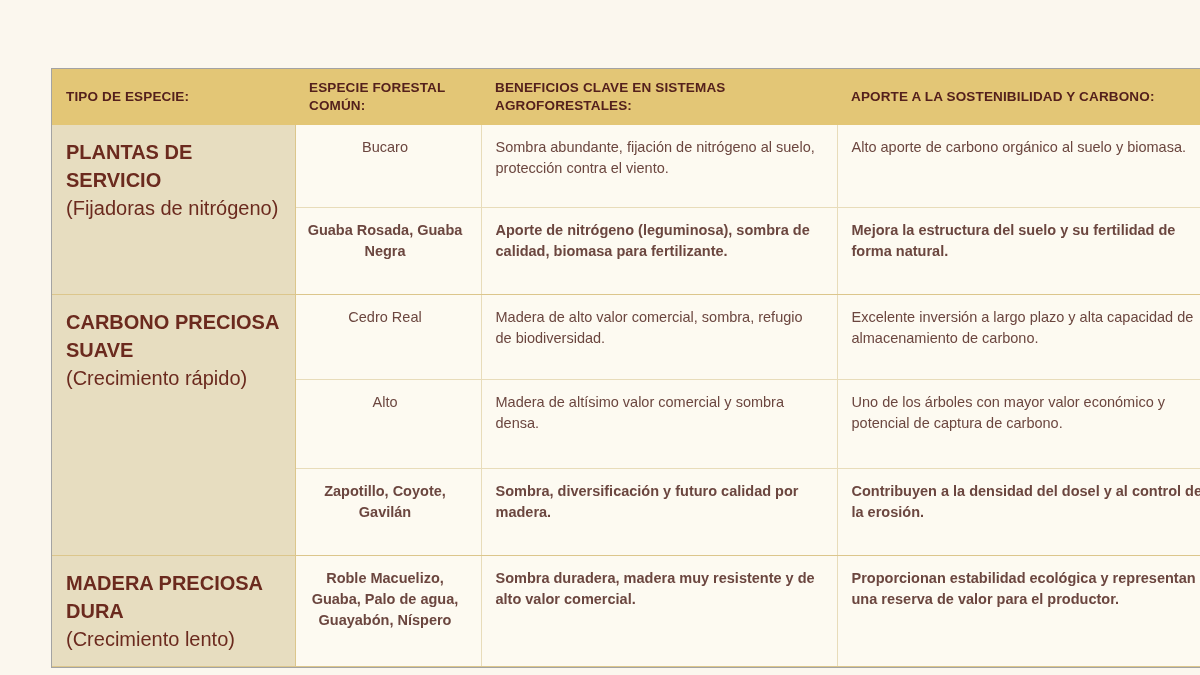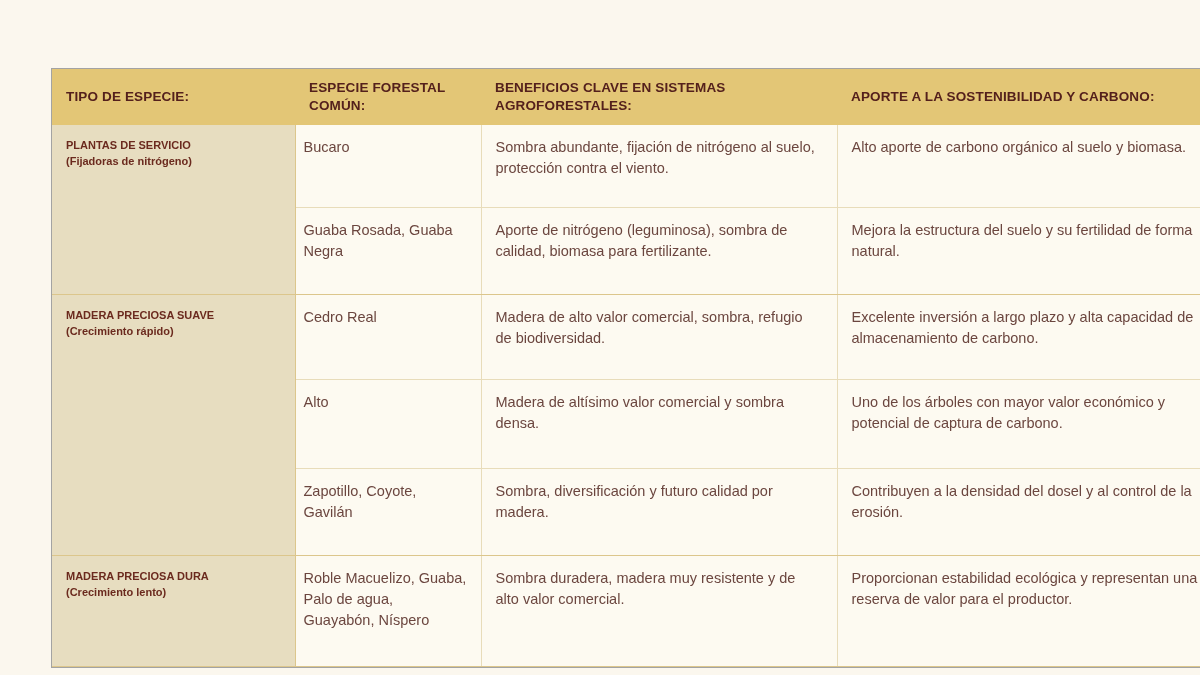--- a/index.html
+++ b/index.html
@@ -56,54 +56,55 @@
   }
   thead th.h-col4 {
     vertical-align: middle;
   }
 
   
   td.group-cell {
     background: #e7ddc0;
     color: #6b2a1e;
     font-weight: bold;
-    font-size: 11px;
+    font-size: 20px;
     line-height: 1.4;
     vertical-align: top;
     padding: 13px 14px 10px 14px;
     border-right: 1px solid #dcc68c;
     border-bottom: 1px solid #dcc68c;
   }
   td.group-cell .g-sub {
     display: block;
-    font-weight: bold;
+    font-weight: normal;
   }
 
   
   td.data-cell {
     background: #fdfaf1;
     color: #6b463f;
     font-size: 14.5px;
     line-height: 1.42;
     vertical-align: top;
     padding: 12px 14px 12px 14px;
     border-right: 1px solid #e8dcba;
     border-bottom: 1px solid #e8dcba;
   }
   td.data-cell.last-col {
     border-right: 1px solid #e8dcba;
   }
   tr.group-end td.data-cell {
     border-bottom: 1px solid #dcc68c;
+    font-weight: bold;
   }
   tr:last-child td.data-cell {
     border-bottom: 1px solid #dcc68c;
   }
 
-  td.species-cell { padding-left: 8px; }
+  td.species-cell { padding-left: 8px; text-align: center; }
   td.benefit-cell { }
   td.carbon-cell  { }
 
   
   tr.r-h-1 td { height: 58px; }
   tr.r-h-2 td { height: 62px; }
   tr.r-h-3 td { height: 60px; }
   tr.r-h-4 td { height: 64px; }
   tr.r-h-5 td { height: 62px; }
   tr.r-h-6 td { height: 86px; }
@@ -147,21 +148,21 @@
           <td class="data-cell carbon-cell last-col">Alto aporte de carbono orgánico al suelo y biomasa.</td>
         </tr>
         <tr class="r-h-2 group-end">
           <td class="data-cell species-cell">Guaba Rosada, Guaba Negra</td>
           <td class="data-cell benefit-cell">Aporte de nitrógeno (leguminosa), sombra de calidad, biomasa para fertilizante.</td>
           <td class="data-cell carbon-cell last-col">Mejora la estructura del suelo y su fertilidad de forma natural.</td>
         </tr>
 
         <tr class="r-h-3">
           <td class="group-cell" rowspan="3">
-            <span class="g-title">MADERA PRECIOSA SUAVE</span>
+            <span class="g-title">CARBONO PRECIOSA SUAVE</span>
             <span class="g-sub">(Crecimiento rápido)</span>
           </td>
           <td class="data-cell species-cell">Cedro Real</td>
           <td class="data-cell benefit-cell">Madera de alto valor comercial, sombra, refugio de biodiversidad.</td>
           <td class="data-cell carbon-cell last-col">Excelente inversión a largo plazo y alta capacidad de almacenamiento de carbono.</td>
         </tr>
         <tr class="r-h-4">
           <td class="data-cell species-cell">Alto</td>
           <td class="data-cell benefit-cell">Madera de altísimo valor comercial y sombra densa.</td>
           <td class="data-cell carbon-cell last-col">Uno de los árboles con mayor valor económico y potencial de captura de carbono.</td>

